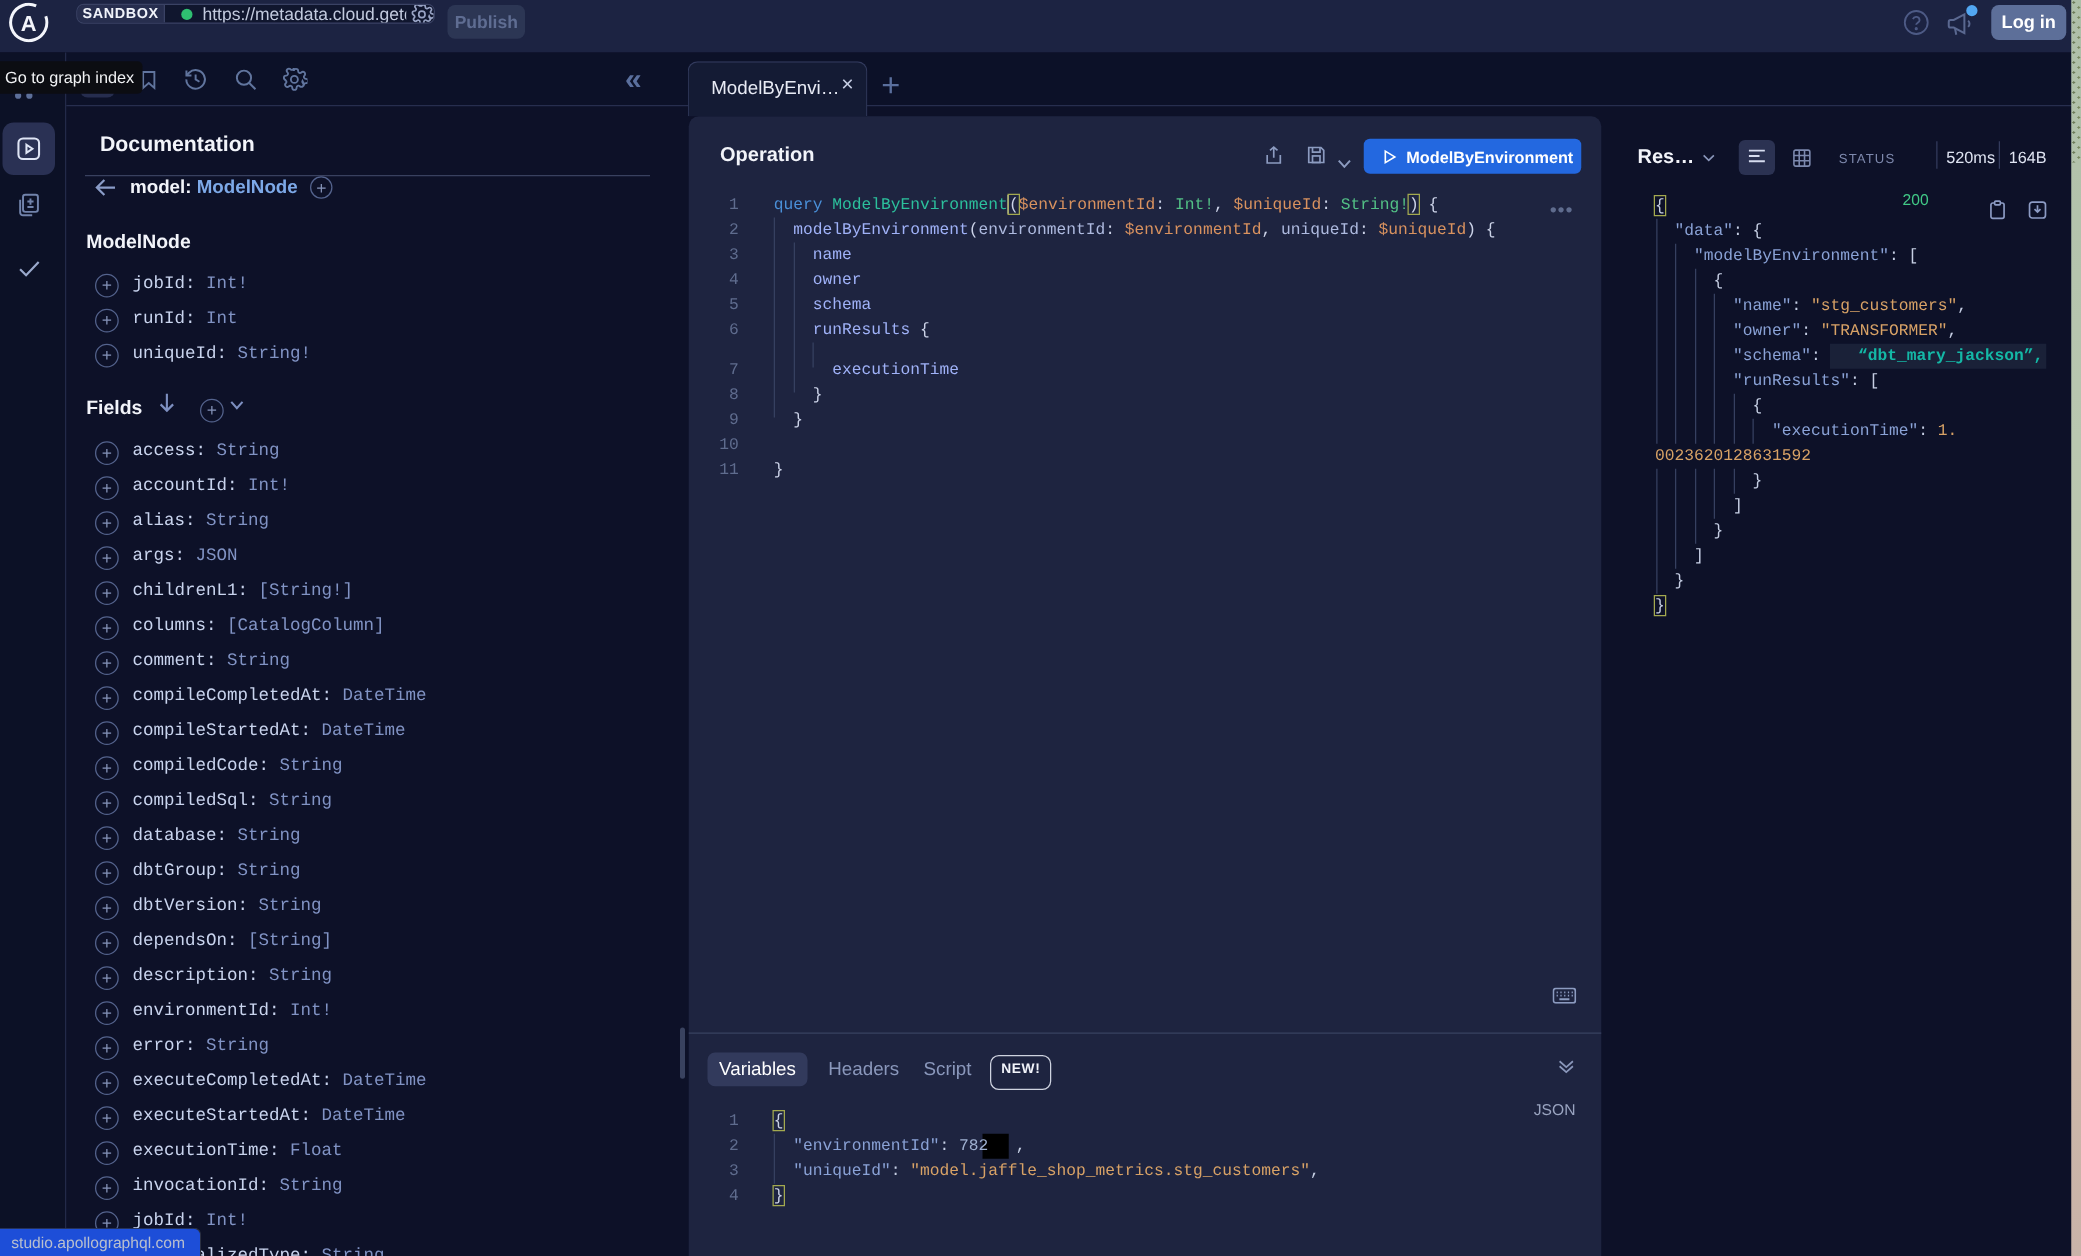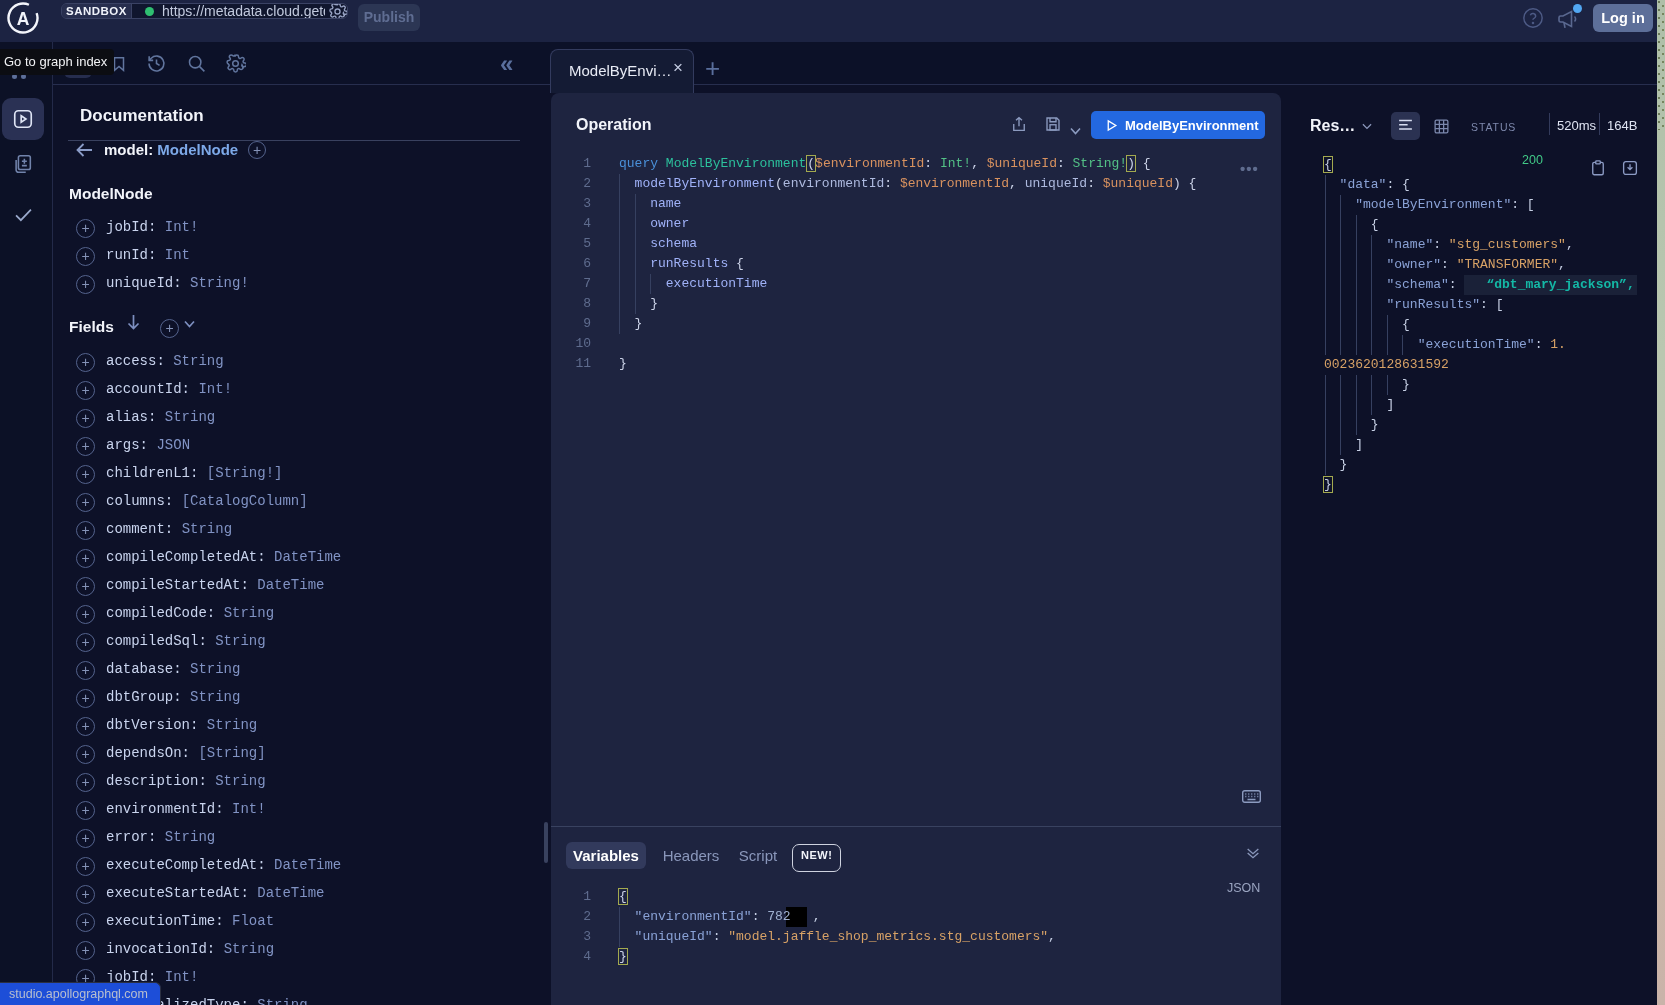--- a/index.html
+++ b/index.html
@@ -244,42 +244,42 @@
   <span style="position:absolute; left:34px; top:7px;">ModelByEnvironment</span>
 </div>
 
 <div class="abs mono" style="left:551px; top:154px; font-size:13px; line-height:20px;">
 <div style="height:20px; white-space:pre;"><span class="ln">1</span><span style="margin-left:28px;"></span><span class="c-kw">query</span> <span class="c-op">ModelByEnvironment</span><span style="border-left:1.5px solid #e8eaf2;"></span><span class="c-pun bbox">(</span><span class="c-var">$environmentId</span><span class="c-pun">: </span><span class="c-typ">Int!</span><span class="c-pun">, </span><span class="c-var">$uniqueId</span><span class="c-pun">: </span><span class="c-typ">String!</span><span class="c-pun bbox">)</span><span class="c-pun"> {</span></div>
 <div style="height:20px; white-space:pre;"><span class="ln">2</span><span style="margin-left:28px;"></span><span class="c-pun">  </span><span class="c-fld">modelByEnvironment</span><span class="c-pun">(</span><span class="c-arg">environmentId</span><span class="c-pun">: </span><span class="c-var">$environmentId</span><span class="c-pun">, </span><span class="c-arg">uniqueId</span><span class="c-pun">: </span><span class="c-var">$uniqueId</span><span class="c-pun">) {</span></div>
 <div style="height:20px; white-space:pre;"><span class="ln">3</span><span style="margin-left:28px;"></span><span class="c-pun">    </span><span class="c-fld">name</span></div>
 <div style="height:20px; white-space:pre;"><span class="ln">4</span><span style="margin-left:28px;"></span><span class="c-pun">    </span><span class="c-fld">owner</span></div>
 <div style="height:20px; white-space:pre;"><span class="ln">5</span><span style="margin-left:28px;"></span><span class="c-pun">    </span><span class="c-fld">schema</span></div>
 <div style="height:20px; white-space:pre;"><span class="ln">6</span><span style="margin-left:28px;"></span><span class="c-pun">    </span><span class="c-fld">runResults</span><span class="c-pun"> {</span></div>
-<div style="height:20px; white-space:pre;"><span class="ln">7</span><span style="margin-left:28px;"></span><span class="c-pun">      </span><span class="c-fld">executionTime</span></div>
+<div style="height:20px; white-space:pre;margin-top:12px;"><span class="ln">7</span><span style="margin-left:28px;"></span><span class="c-pun">      </span><span class="c-fld">executionTime</span></div>
 <div style="height:20px; white-space:pre;"><span class="ln">8</span><span style="margin-left:28px;"></span><span class="c-pun">    }</span></div>
 <div style="height:20px; white-space:pre;"><span class="ln">9</span><span style="margin-left:28px;"></span><span class="c-pun">  }</span></div>
 <div style="height:20px; white-space:pre;"><span class="ln">10</span></div>
 <div style="height:20px; white-space:pre;"><span class="ln">11</span><span style="margin-left:28px;"></span><span class="c-pun">}</span></div>
 </div>
 <div class="guide" style="left:619px; top:174px; height:160px;"></div>
 <div class="guide" style="left:635px; top:194px; height:120px;"></div>
 <div class="guide" style="left:650px; top:274px; height:20px;"></div>
 <div class="guide" style="left:619px; top:907px; height:40px;"></div>
 
 <div class="abs" style="left:1240px; top:160px; color:#5f6c8e; font-size:15px; letter-spacing:1px; font-weight:bold;">•••</div>
 
 <div class="abs" style="left:1242px; top:790px;">
   <svg width="19" height="13" viewBox="0 0 19 13" fill="none" stroke="#8c9bc0">
     <rect x="0.7" y="0.7" width="17.6" height="11.6" rx="2" stroke-width="1.4"></rect>
     <path stroke-width="1.5" d="M3.3 3.9h1M6.3 3.9h1M9.3 3.9h1M12.3 3.9h1M15.3 3.9h1M3.3 6.5h1M6.3 6.5h1M9.3 6.5h1M12.3 6.5h1M15.3 6.5h1M5.5 9.4h8"></path>
   </svg>
 </div>
 
 <div class="abs" style="left:551px; top:826px; width:730px; height:1px; background:#394260;"></div>
-<div class="abs vtab" style="left:566px; top:842px; width:80px; background:#323a5c; color:#fff; font-weight:bold;">Variables</div>
+<div class="abs vtab" style="left:566px; top:842px; width:80px; background:#323a5c; color:#fff; font-weight:normal;">Variables</div>
 <div class="abs vtab" style="left:660px; top:842px; width:62px;">Headers</div>
 <div class="abs vtab" style="left:734px; top:842px; width:48px;">Script</div>
 <div class="abs" style="left:792px; top:844px; height:28px; border:1.5px solid #cfd3e0; border-radius:7px; color:#f2f4fa; font-size:11px; font-weight:bold; line-height:20px; padding:0 8px; letter-spacing:.5px;">NEW!</div>
 <div class="abs" style="left:1245px; top:845px;">
   <svg width="16" height="16" viewBox="0 0 24 24" fill="none" stroke="#8a97bb" stroke-width="2">
       <path d="M4 6l8 7 8-7"></path>
       <path d="M4 12l8 7 8-7"></path>
     </svg>
 </div>
 <div class="abs" style="left:1227px; top:881px; color:#9aa4c0; font-size:12.5px;">JSON</div>

